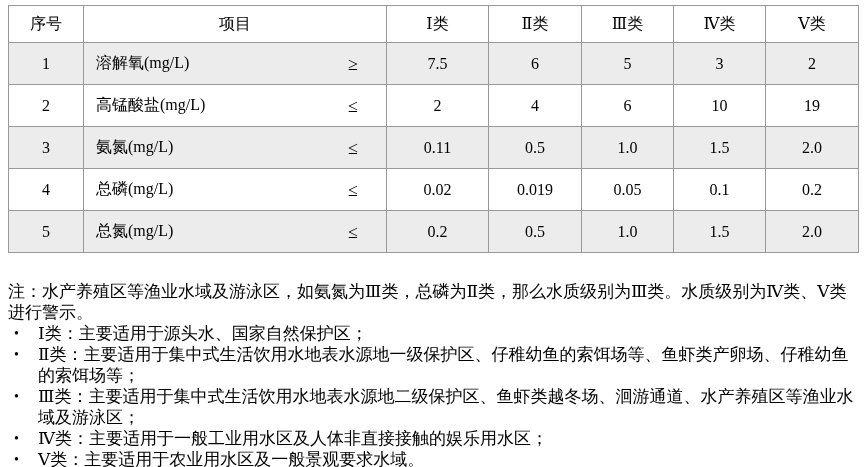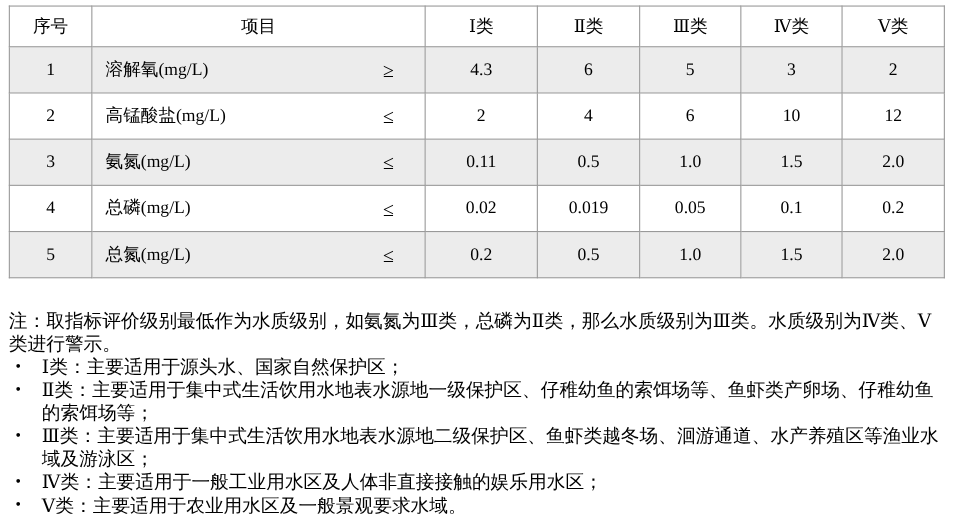--- a/index.html
+++ b/index.html
@@ -80,40 +80,40 @@
   </tr>
 
   <tr class="row alt">
     <td>1</td>
     <td>
       <div class="c-item-inner">
         <span class="item-name">溶解氧(mg/L)</span>
         <span class="op">≥</span>
       </div>
     </td>
-    <td>4.3</td>
+    <td>7.5</td>
     <td>6</td>
     <td>5</td>
     <td>3</td>
     <td>2</td>
   </tr>
 
   <tr class="row">
     <td>2</td>
     <td>
       <div class="c-item-inner">
         <span class="item-name">高锰酸盐(mg/L)</span>
         <span class="op">≤</span>
       </div>
     </td>
     <td>2</td>
     <td>4</td>
     <td>6</td>
     <td>10</td>
-    <td>12</td>
+    <td>19</td>
   </tr>
 
   <tr class="row alt">
     <td>3</td>
     <td>
       <div class="c-item-inner">
         <span class="item-name">氨氮(mg/L)</span>
         <span class="op">≤</span>
       </div>
     </td>
@@ -150,21 +150,21 @@
     <td>0.2</td>
     <td>0.5</td>
     <td>1.0</td>
     <td>1.5</td>
     <td>2.0</td>
   </tr>
 </tbody>
   </table>
 
 <div class="notes">
-  <p class="note-p">注：取指标评价级别最低作为水质级别，如氨氮为Ⅲ类，总磷为Ⅱ类，那么水质级别为Ⅲ类。水质级别为Ⅳ类、Ⅴ类进行警示。</p>
+  <p class="note-p">注：水产养殖区等渔业水域及游泳区，如氨氮为Ⅲ类，总磷为Ⅱ类，那么水质级别为Ⅲ类。水质级别为Ⅳ类、Ⅴ类进行警示。</p>
 
   <div>
     <div class="bullet">
       <span class="dot">•</span>
       <span class="bullet-text">Ⅰ类：主要适用于源头水、国家自然保护区；</span>
     </div>
     <div class="bullet">
       <span class="dot">•</span>
       <span class="bullet-text">Ⅱ类：主要适用于集中式生活饮用水地表水源地一级保护区、仔稚幼鱼的索饵场等、鱼虾类产卵场、仔稚幼鱼的索饵场等；</span>
     </div>

